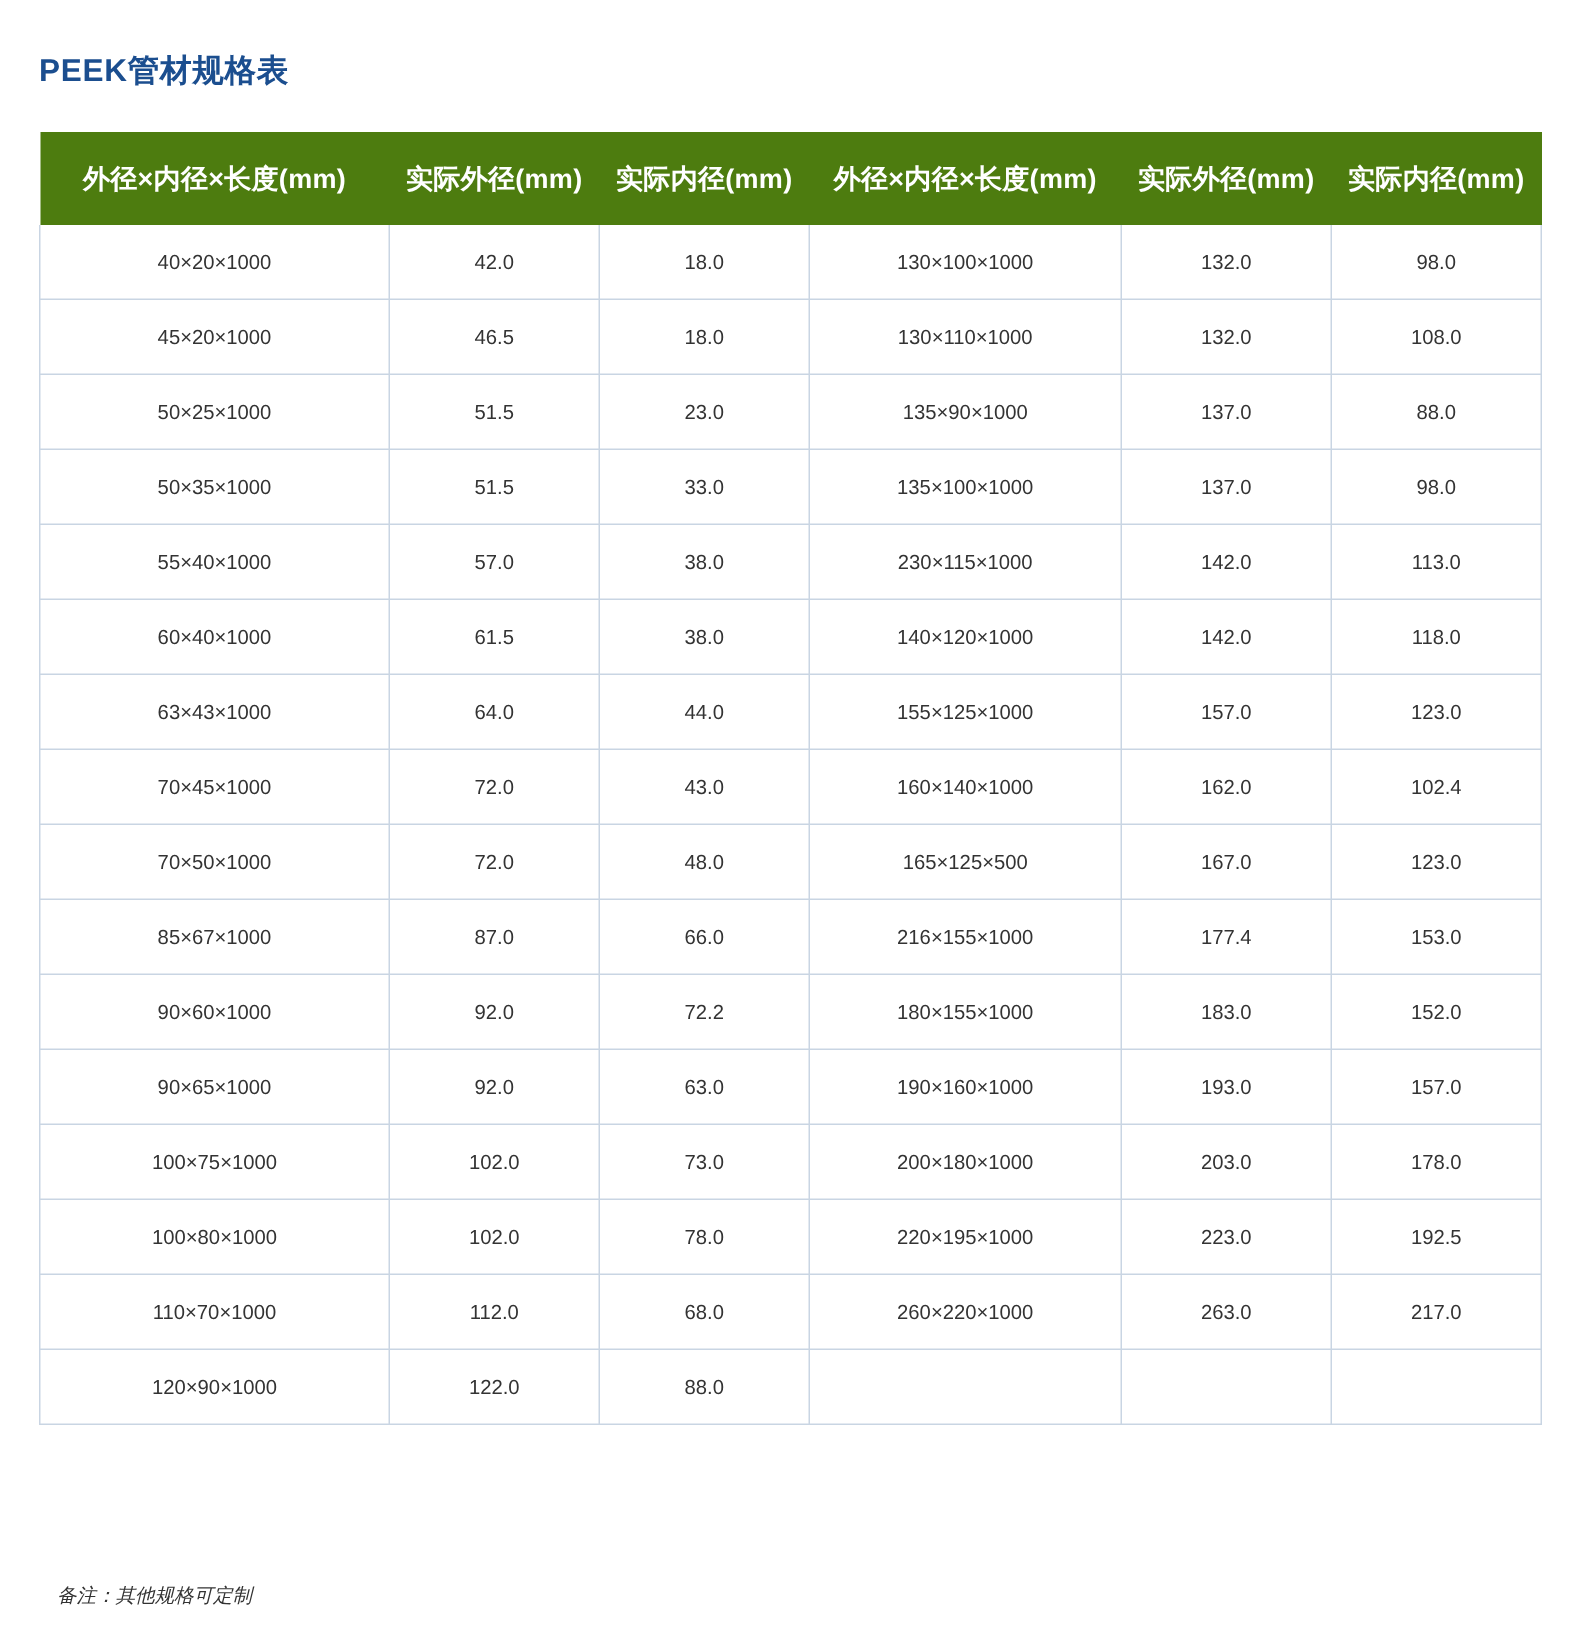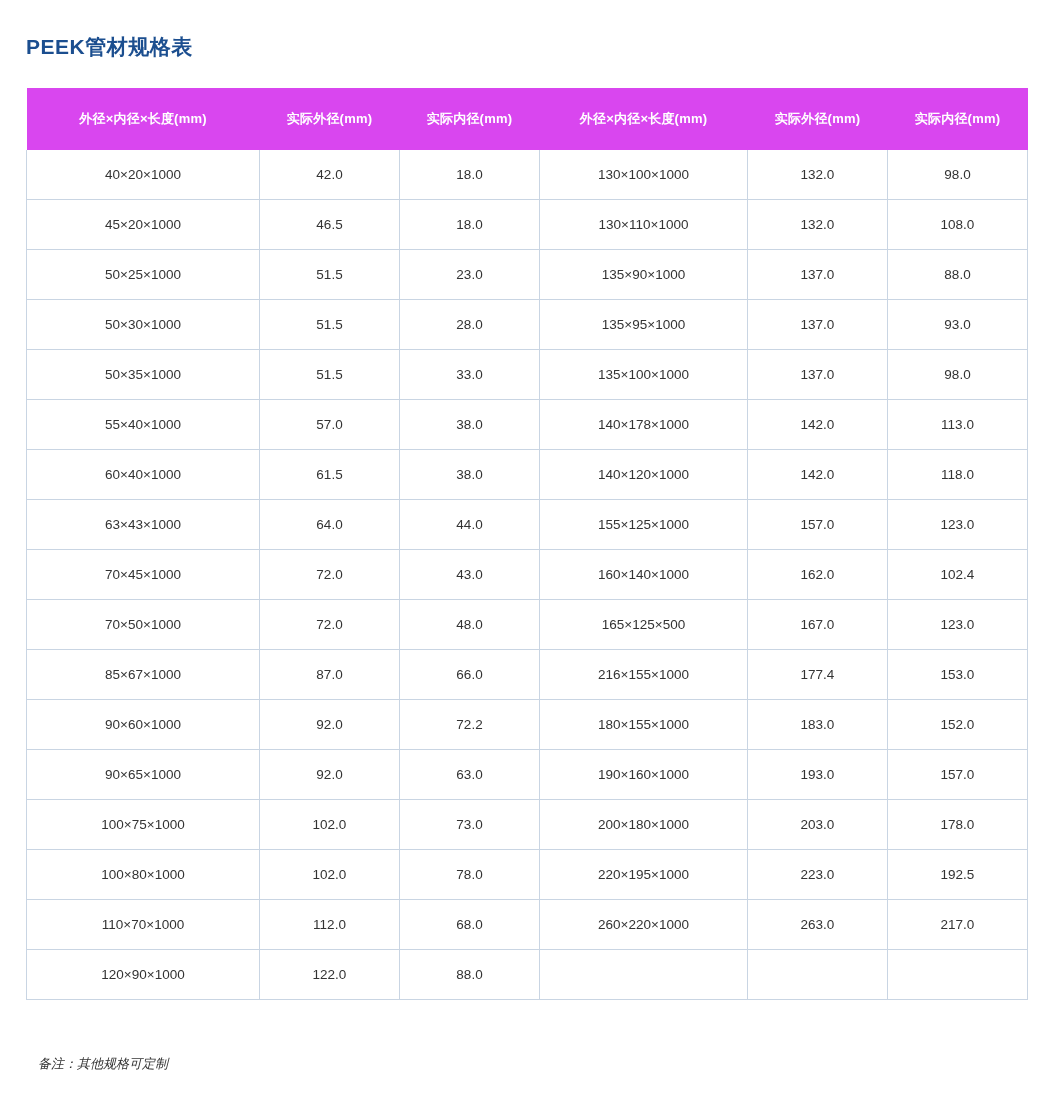--- a/index.html
+++ b/index.html
@@ -36,23 +36,23 @@
     left: 26px;
     top: 88px;
     width: 1001px;
   }
   table.spec {
     border-collapse: collapse;
     width: 1001px;
     table-layout: fixed;
   }
   table.spec thead th {
-    background: #d946ef;
+    background: #4d7c0f;
     color: #ffffff;
-    font-size: 13px;
+    font-size: 18px;
     font-weight: bold;
     height: 60px;
     text-align: center;
     vertical-align: middle;
     border: none;
     letter-spacing: 0.2px;
   }
   table.spec tbody td {
     height: 47px;
     text-align: center;
@@ -134,40 +134,32 @@
         </tr>
         <tr>
           <td>50×25×1000</td>
           <td>51.5</td>
           <td>23.0</td>
           <td>135×90×1000</td>
           <td>137.0</td>
           <td>88.0</td>
         </tr>
         <tr>
-          <td>50×30×1000</td>
-          <td>51.5</td>
-          <td>28.0</td>
-          <td>135×95×1000</td>
-          <td>137.0</td>
-          <td>93.0</td>
-        </tr>
-        <tr>
           <td>50×35×1000</td>
           <td>51.5</td>
           <td>33.0</td>
           <td>135×100×1000</td>
           <td>137.0</td>
           <td>98.0</td>
         </tr>
         <tr>
           <td>55×40×1000</td>
           <td>57.0</td>
           <td>38.0</td>
-          <td>140×178×1000</td>
+          <td>230×115×1000</td>
           <td>142.0</td>
           <td>113.0</td>
         </tr>
         <tr>
           <td>60×40×1000</td>
           <td>61.5</td>
           <td>38.0</td>
           <td>140×120×1000</td>
           <td>142.0</td>
           <td>118.0</td>

